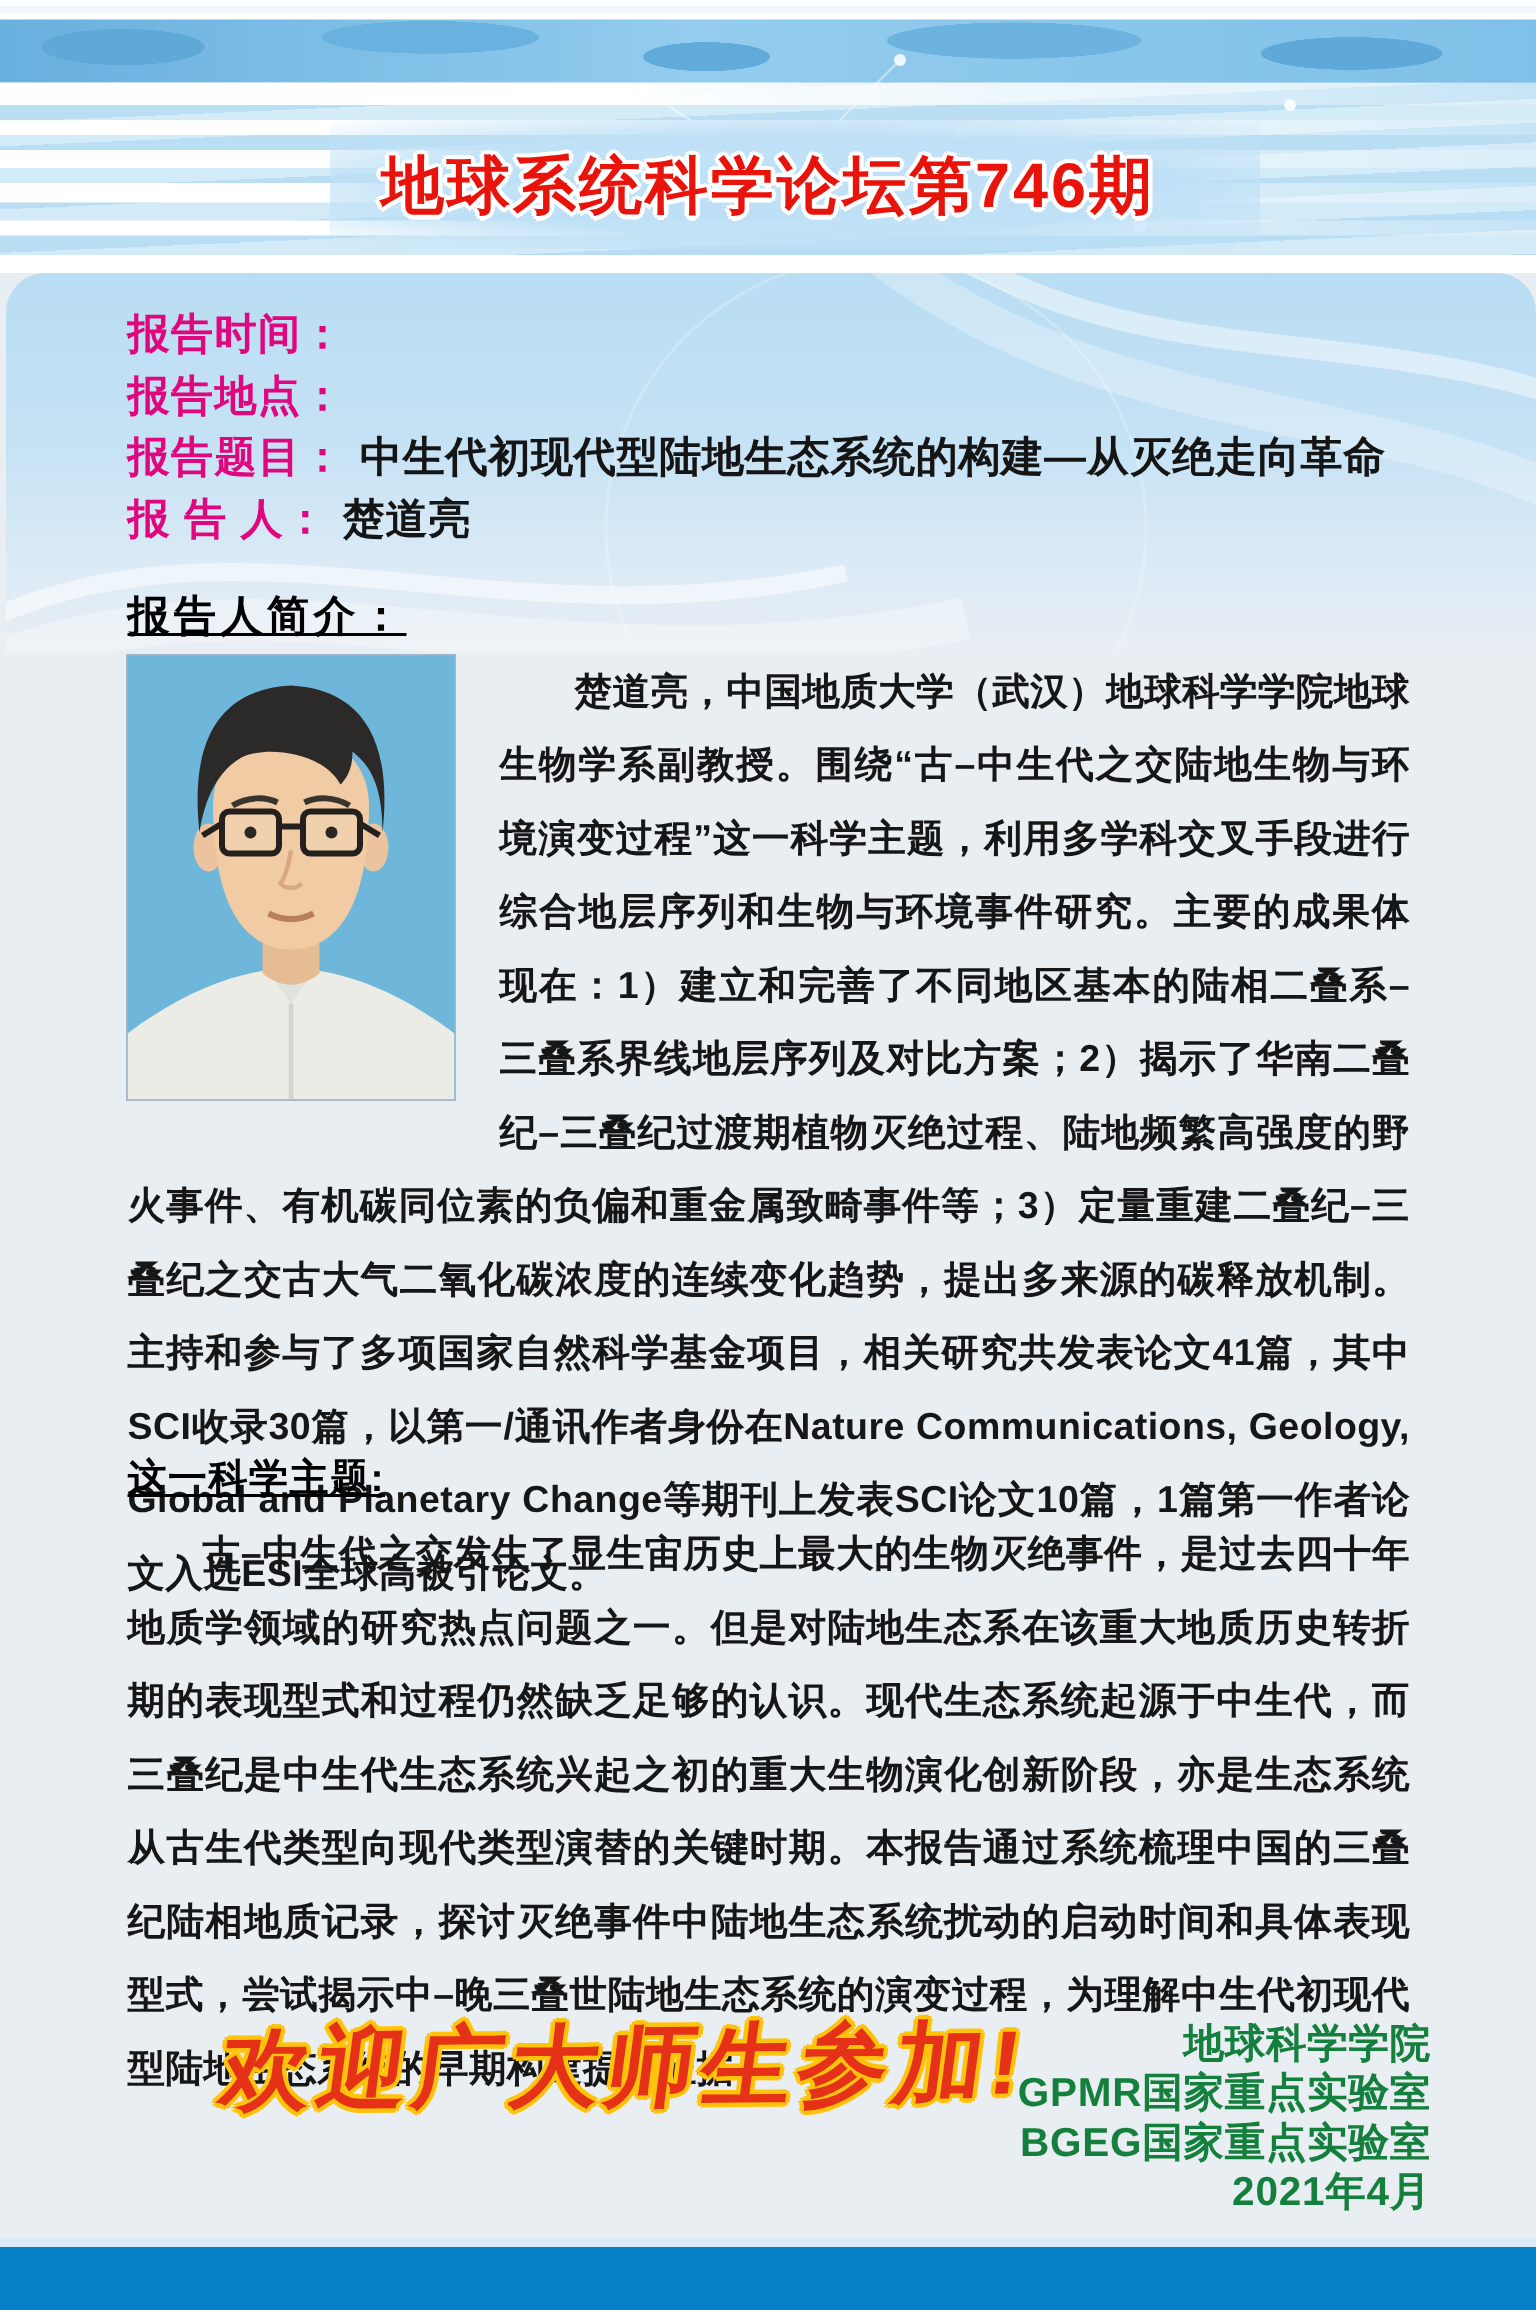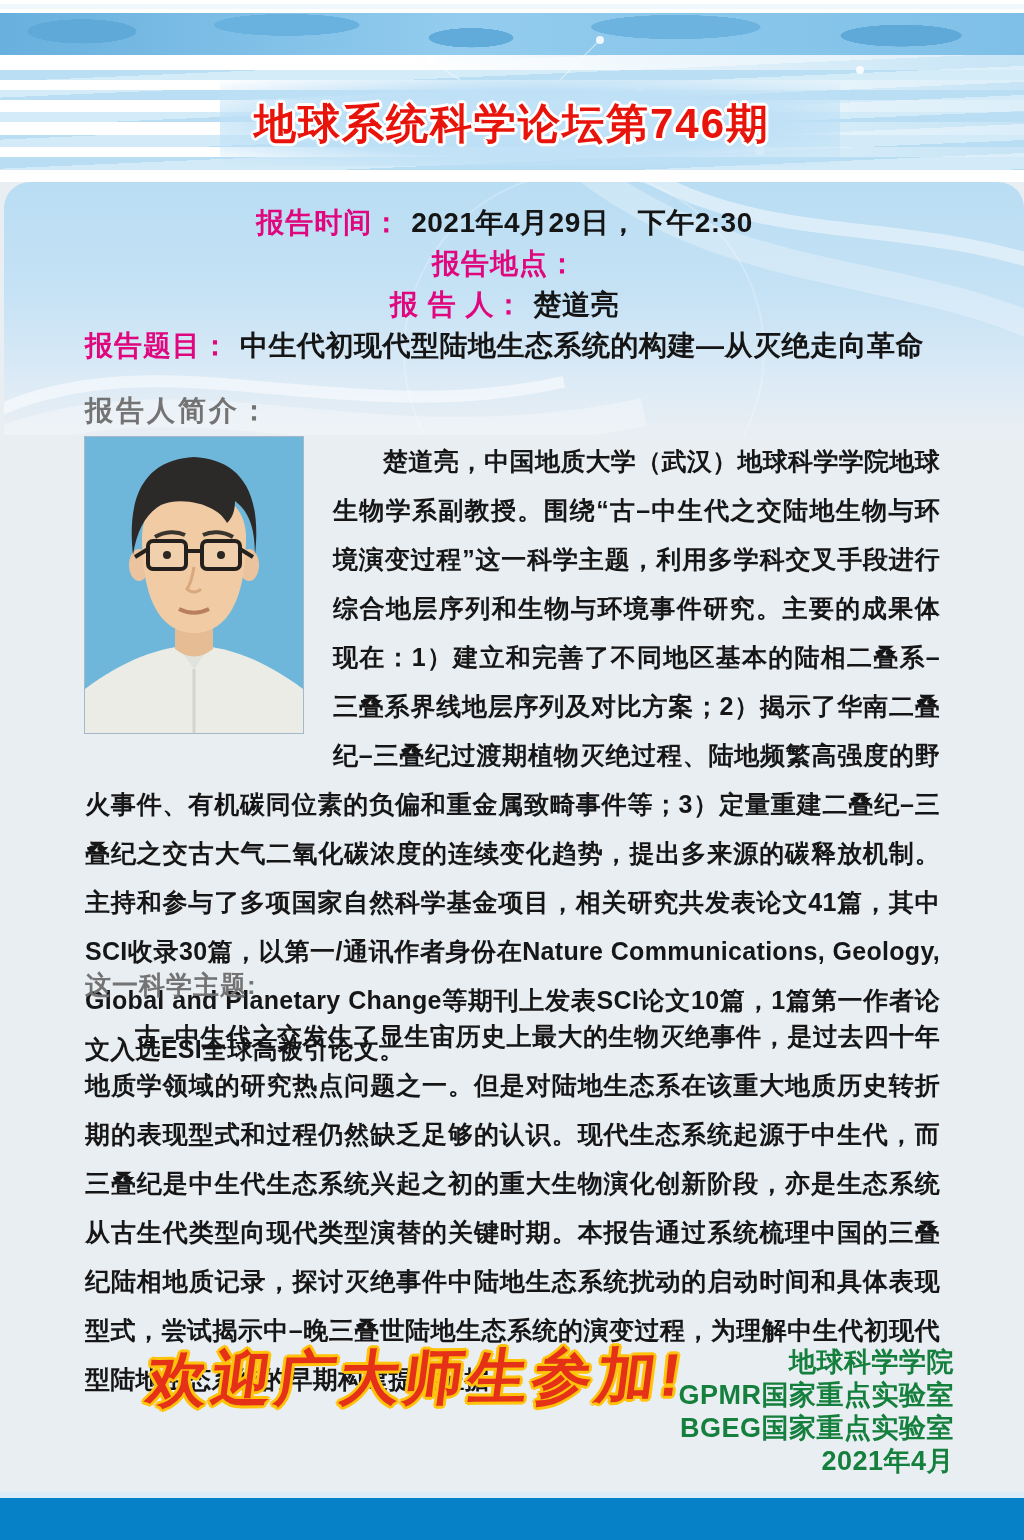--- a/index.html
+++ b/index.html
@@ -47,28 +47,28 @@
                 -2px -2px 0 #fff,2px -2px 0 #fff,-2px 2px 0 #fff,2px 2px 0 #fff;
   }
 
   
   .info-panel{
     position:absolute; left:4px; right:0; top:182px; height:253px;
     border-radius:26px 26px 0 0;
     background:linear-gradient(180deg,#B9DDF3 0%,#C6E2F5 45%,#DDEBF6 80%,#E9EEF3 100%);
     overflow:hidden;
   }
-  .info-rows{ position:absolute; left:81px; top:26px; display:flex; flex-direction:column; gap:12px;align-items:center; }
+  .info-rows{ position:absolute; left:81px; top:26px; display:flex; flex-direction:column; gap:12px; }
   .info-row{ display:flex; align-items:baseline; font-size:28px; font-weight:800; line-height:29px; }
   .info-label{ color:#E0067E; letter-spacing:1px; white-space:pre; }
   .info-value{ color:#151515; margin-left:10px; letter-spacing:.5px; }
 
   
   .sec-h{ position:absolute; left:85px; font-size:28px; font-weight:800;
-          color:#737373; letter-spacing:3px; }
+          color:#000000; letter-spacing:3px;text-decoration:underline; }
   .h-bio{ top:392px; }
   .h-abs{ top:968px; font-size:26px; letter-spacing:1px; }
 
   
   .bio{ position:absolute; left:85px; top:437px; width:855px; }
   .photo{ float:left; width:218px; height:296px; margin:0 30px 10px 0;
           box-shadow:0 0 0 1px rgba(110,140,165,.55); background:#6FB7DA; }
   .photo svg{ display:block; width:100%; height:100%; }
   .bio-text, .abs-text{
     font-size:25px; font-weight:700; color:#161616; line-height:49px;
@@ -127,32 +127,31 @@
     <svg width="1020" height="253" viewBox="0 0 1020 253" preserveAspectRatio="none" style="position:absolute;inset:0;">
       <circle cx="580" cy="170" r="180" fill="none" stroke="#ffffff" stroke-opacity=".22" stroke-width="2"></circle>
       <path d="M620 -20 C 760 70 900 30 1060 90" fill="none" stroke="#ffffff" stroke-opacity=".45" stroke-width="14"></path>
       <path d="M560 -30 C 720 110 920 80 1060 160" fill="none" stroke="#ffffff" stroke-opacity=".28" stroke-width="26"></path>
       <path d="M-20 235 C 150 150 330 250 560 200" fill="none" stroke="#ffffff" stroke-opacity=".5" stroke-width="12"></path>
       <path d="M-20 265 C 180 180 360 290 640 230" fill="none" stroke="#ffffff" stroke-opacity=".3" stroke-width="28"></path>
     </svg>
     <div class="info-rows">
       <div class="info-row">
         <span class="info-label">报告时间：</span>
-        <span class="info-value">2021年4月29日，下午2:30</span>
       </div>
       <div class="info-row">
         <span class="info-label">报告地点：</span>
+      </div>
+      <div class="info-row">
+        <span class="info-label">报告题目：</span>
+        <span class="info-value">中生代初现代型陆地生态系统的构建—从灭绝走向革命</span>
       </div>
       <div class="info-row">
         <span class="info-label">报 告 人：</span>
         <span class="info-value">楚道亮</span>
-      </div>
-      <div class="info-row">
-        <span class="info-label">报告题目：</span>
-        <span class="info-value">中生代初现代型陆地生态系统的构建—从灭绝走向革命</span>
       </div>
     </div>
   </div>
 
   <div class="sec-h h-bio">报告人简介：</div>
 
   <div class="bio">
     <div class="photo">
       <svg viewBox="0 0 218 296">
         <rect x="0" y="0" width="218" height="296" fill="#6FB7DA"></rect>

